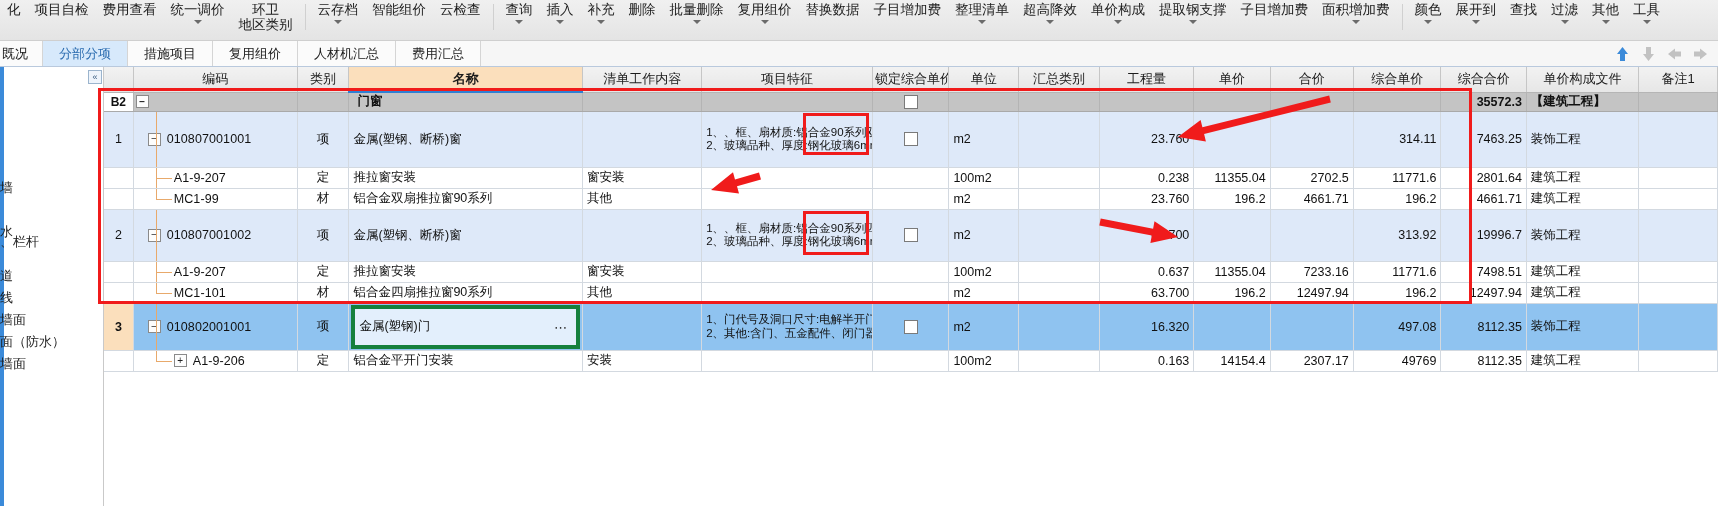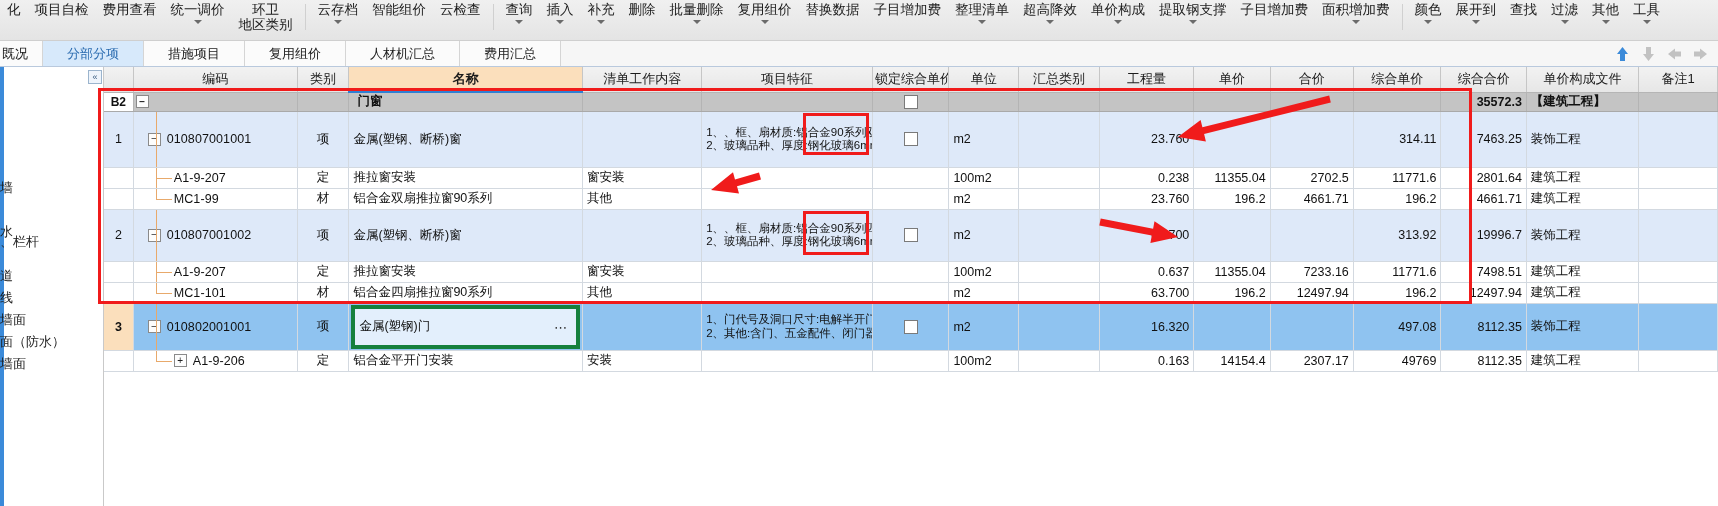--- a/index.html
+++ b/index.html
@@ -56,21 +56,21 @@
 
   
   .tabstrip {
     position: absolute; left: 0; top: 41px; width: 1718px; height: 26px;
     background: #f6f6f6;
     border-bottom: 1px solid #b9c9dd;
     display: flex; align-items: stretch;
   }
   .tab {
     display: flex; align-items: center; justify-content: center;
-    padding: 0 24px;
+    padding: 0 16px;
     font-size: 13px; color: #1b1b1b;
     border-right: 1px solid #d5d5d5;
     background: #fbfbfb;
     cursor: default;
   }
   .tab.active { background: #d7e9fb; color: #2b6cb0; }
   .tab.partial { padding: 0 14px 0 2px; }
   .tabstrip-filler { flex: 1 1 auto; background: #f6f6f6; }
   .tabstrip-icons { display: flex; align-items: center; gap: 11px; padding: 0 10px; }
   .arrow-ico { width: 15px; height: 16px; }

